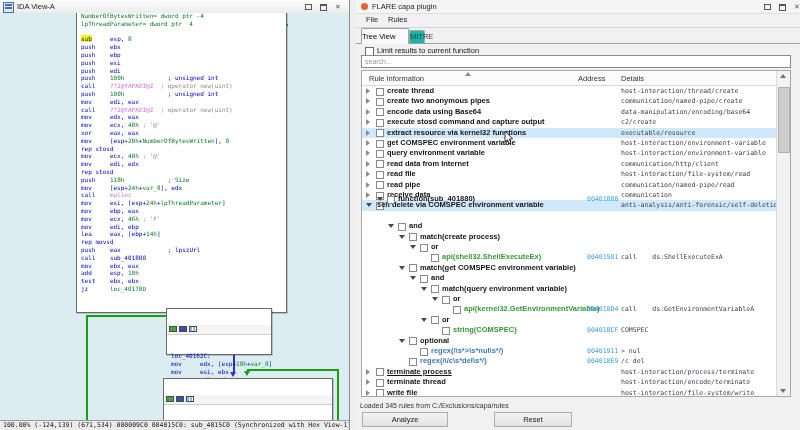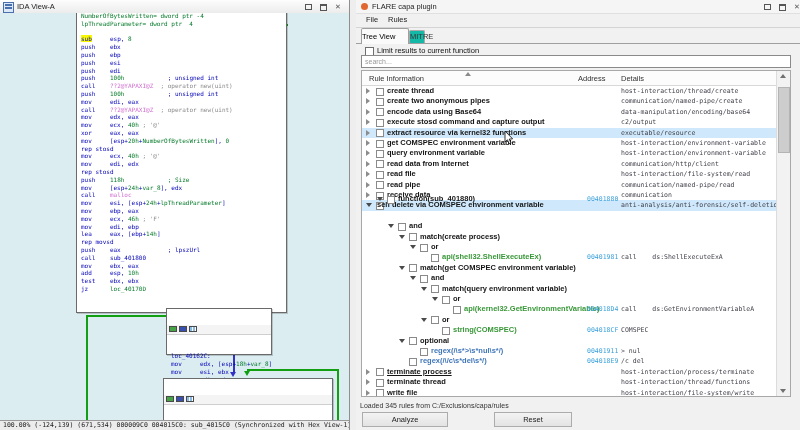--- a/index.html
+++ b/index.html
@@ -187,21 +187,21 @@
       <div class="trow" style="top: 35.8px;">
         <div class="chev-c" style="left: 4px;"></div>
         <div class="tcb" style="left: 14px;"></div>
         <span class="tlabel" style="left: 25px;">encode data using Base64</span>
         <span class="tdet">data-manipulation/encoding/base64</span>
       </div>
       <div class="trow" style="top: 46.2px;">
         <div class="chev-c" style="left: 4px;"></div>
         <div class="tcb" style="left: 14px;"></div>
         <span class="tlabel" style="left: 25px;">execute stosd command and capture output</span>
-        <span class="tdet">c2/output</span>
+        <span class="tdet">c2/create</span>
       </div>
       <div class="trow hl" style="top: 56.6px;">
         <div class="chev-c" style="left: 4px;"></div>
         <div class="tcb" style="left: 14px;"></div>
         <span class="tlabel" style="left: 25px;">extract resource via kernel32 functions</span>
         <span class="tdet">executable/resource</span>
       </div>
       <div class="trow" style="top: 67px;">
         <div class="chev-c" style="left: 4px;"></div>
         <div class="tcb" style="left: 14px;"></div>
@@ -328,21 +328,21 @@
       <div class="trow" style="top: 295.8px;">
         <div class="chev-c" style="left: 4px;"></div>
         <div class="tcb" style="left: 14px;"></div>
         <span class="tlabel" style="left: 25px; text-decoration: underline;">terminate process</span>
         <span class="tdet">host-interaction/process/terminate</span>
       </div>
       <div class="trow" style="top: 306.2px;">
         <div class="chev-c" style="left: 4px;"></div>
         <div class="tcb" style="left: 14px;"></div>
         <span class="tlabel" style="left: 25px;">terminate thread</span>
-        <span class="tdet">host-interaction/thread/functions</span>
+        <span class="tdet">host-interaction/encode/terminate</span>
       </div>
       <div class="trow" style="top: 316.6px;">
         <div class="chev-c" style="left: 4px;"></div>
         <div class="tcb" style="left: 14px;"></div>
         <span class="tlabel" style="left: 25px;">write file</span>
         <span class="tdet">host-interaction/file-system/write</span>
       </div>
     </div>
   <div id="tree-header">
     <span class="th" style="left:7px;">Rule Information</span>

